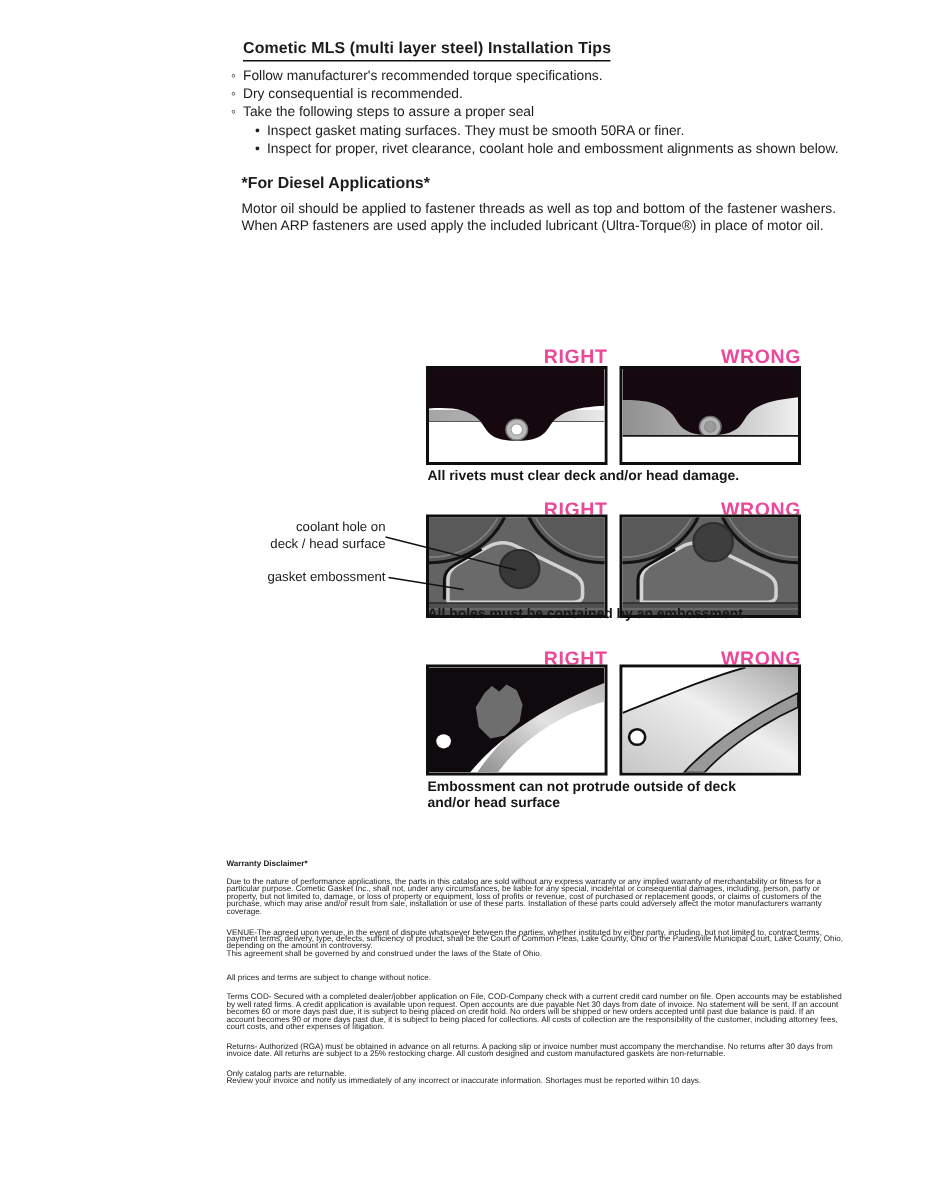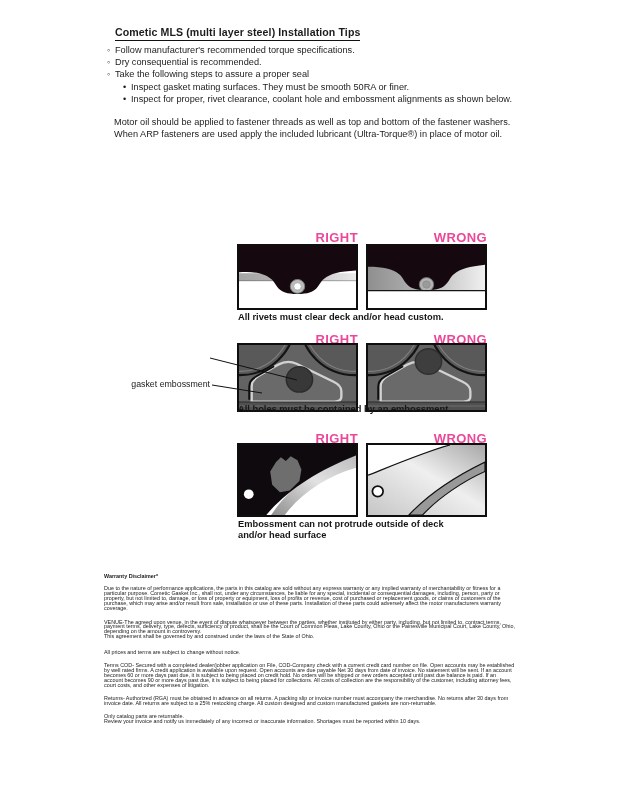--- a/index.html
+++ b/index.html
@@ -1,17 +1,17 @@
 <!DOCTYPE html>
 <html><head>
 <meta charset="utf-8">
 <style>
   html,body{margin:0;padding:0;background:#fff;}
   body{font-family:"Liberation Sans", sans-serif;color:#1c1c1c;}
-  .page{position:relative;width:548px;height:800px;background:#ffffff;overflow:hidden;}
+  .page{position:relative;width:548px;height:800px;background:#ffffff;overflow:hidden;margin-left:47px;}
 
   .title{position:absolute;left:115px;top:26px;font-size:10.6px;font-weight:bold;
          border-bottom:1.3px solid #111;padding-bottom:2px;letter-spacing:.1px;white-space:nowrap;}
 
   .bullets{position:absolute;left:107px;top:44px;font-size:9.2px;line-height:12.2px;}
   .b-row{display:flex;}
   .b-marker{width:8px;flex:0 0 8px;}
   .b-sub{margin-left:16px;}
 
   .diesel{position:absolute;left:114px;top:117px;width:402px;font-size:9.2px;line-height:11.5px;}
@@ -57,20 +57,21 @@
       <span class="b-marker">•</span>
       <span>Inspect gasket mating surfaces.  They must be smooth 50RA or finer.</span>
     </div>
     <div class="b-row b-sub">
       <span class="b-marker">•</span>
       <span>Inspect for proper, rivet clearance, coolant hole and embossment alignments as shown below.</span>
     </div>
   </div>
 
   <div class="diesel">
+    <div class="diesel-h">*For Diesel Applications*</div>
     <p>Motor oil should be applied to fastener threads as well as top and bottom of the fastener washers. When ARP fasteners are used apply the included lubricant (Ultra-Torque®) in place of motor oil.</p>
   </div>
 
   <div class="dg-label" style="left:237px;top:230px;">RIGHT</div>
   <div class="dg-label" style="left:366px;top:230px;">WRONG</div>
 
   <div class="dg-box" style="left:237px;top:244px;height:66px;">
     <svg viewBox="0 0 120 66" preserveAspectRatio="none">
       <defs>
         <linearGradient id="g1" x1="0" y1="0" x2="1" y2="0">
@@ -101,21 +102,21 @@
       <rect width="120" height="66" fill="#ffffff"></rect>
       <rect x="0" y="20" width="120" height="27.5" fill="url(#g2)"></rect>
       <path d="M0,0 H120 V20 C104,22 95,24 88,30 C81,36 83,47 60,47 C37,47 39,36 32,30 C25,24 16,22 0,22 Z" fill="#15080f"></path>
       <circle cx="60" cy="41" r="7.4" fill="#b4b4b4" stroke="#6a6a6a" stroke-width="1"></circle>
       <circle cx="60" cy="41" r="3.9" fill="#9a9a9a" stroke="#8a8a8a" stroke-width="0.7"></circle>
       <rect x="0" y="48" width="120" height="18" fill="#ffffff"></rect>
       <line x1="0" y1="47.4" x2="120" y2="47.4" stroke="#141414" stroke-width="1.3"></line>
     </svg>
   </div>
 
-  <div class="dg-caption" style="top:312px;width:260px;">All rivets must clear deck and/or head custom.</div>
+  <div class="dg-caption" style="top:312px;width:260px;">All rivets must clear deck and/or head damage.</div>
 
   <div class="dg-label" style="left:237px;top:332px;">RIGHT</div>
   <div class="dg-label" style="left:366px;top:332px;">WRONG</div>
 
   <div class="dg-box" style="left:237px;top:343px;height:69px;">
     <svg viewBox="0 0 120 69" preserveAspectRatio="none">
       <rect width="120" height="69" fill="#636363"></rect>
       <circle cx="1" cy="-24" r="56" fill="#595959" stroke="#141414" stroke-width="2.2"></circle>
       <circle cx="1" cy="-24" r="52" fill="none" stroke="#909090" stroke-width="1.2" opacity="0.7"></circle>
       <circle cx="119" cy="-24" r="56" fill="#595959" stroke="#141414" stroke-width="2.2"></circle>
@@ -140,20 +141,22 @@
       <path d="M10.5,58 V44 C10.5,40 12.5,36.5 17.5,33.5 L36,22.5" fill="none" stroke="#0e0e0e" stroke-width="2"></path>
       <rect x="0" y="60.5" width="120" height="8.5" fill="#505050"></rect>
       <line x1="0" y1="60.5" x2="120" y2="60.5" stroke="#2a2a2a" stroke-width="1"></line>
       <line x1="0" y1="64.8" x2="120" y2="64.8" stroke="#6f6f6f" stroke-width="1"></line>
       <circle cx="62" cy="17.5" r="13.5" fill="#3e3e3e" stroke="#303030" stroke-width="1.5"></circle>
     </svg>
   </div>
 
   <div class="dg-caption" style="top:404px;width:260px;">All holes must be contained by an embossment.</div>
 
+  <div class="callout" style="top:346px;white-space:pre-line;">coolant hole on
+deck / head surface</div>
   <div class="callout" style="top:379px;">gasket embossment</div>
   <svg class="leader" width="100" height="50" viewBox="0 0 100 50">
     <line x1="5" y1="8" x2="92" y2="30" stroke="#111" stroke-width="1"></line>
     <line x1="7" y1="35" x2="57" y2="43" stroke="#111" stroke-width="1"></line>
   </svg>
 
   <div class="dg-label" style="left:237px;top:431px;">RIGHT</div>
   <div class="dg-label" style="left:366px;top:431px;">WRONG</div>
 
   <div class="dg-box" style="left:237px;top:443px;height:74px;">

